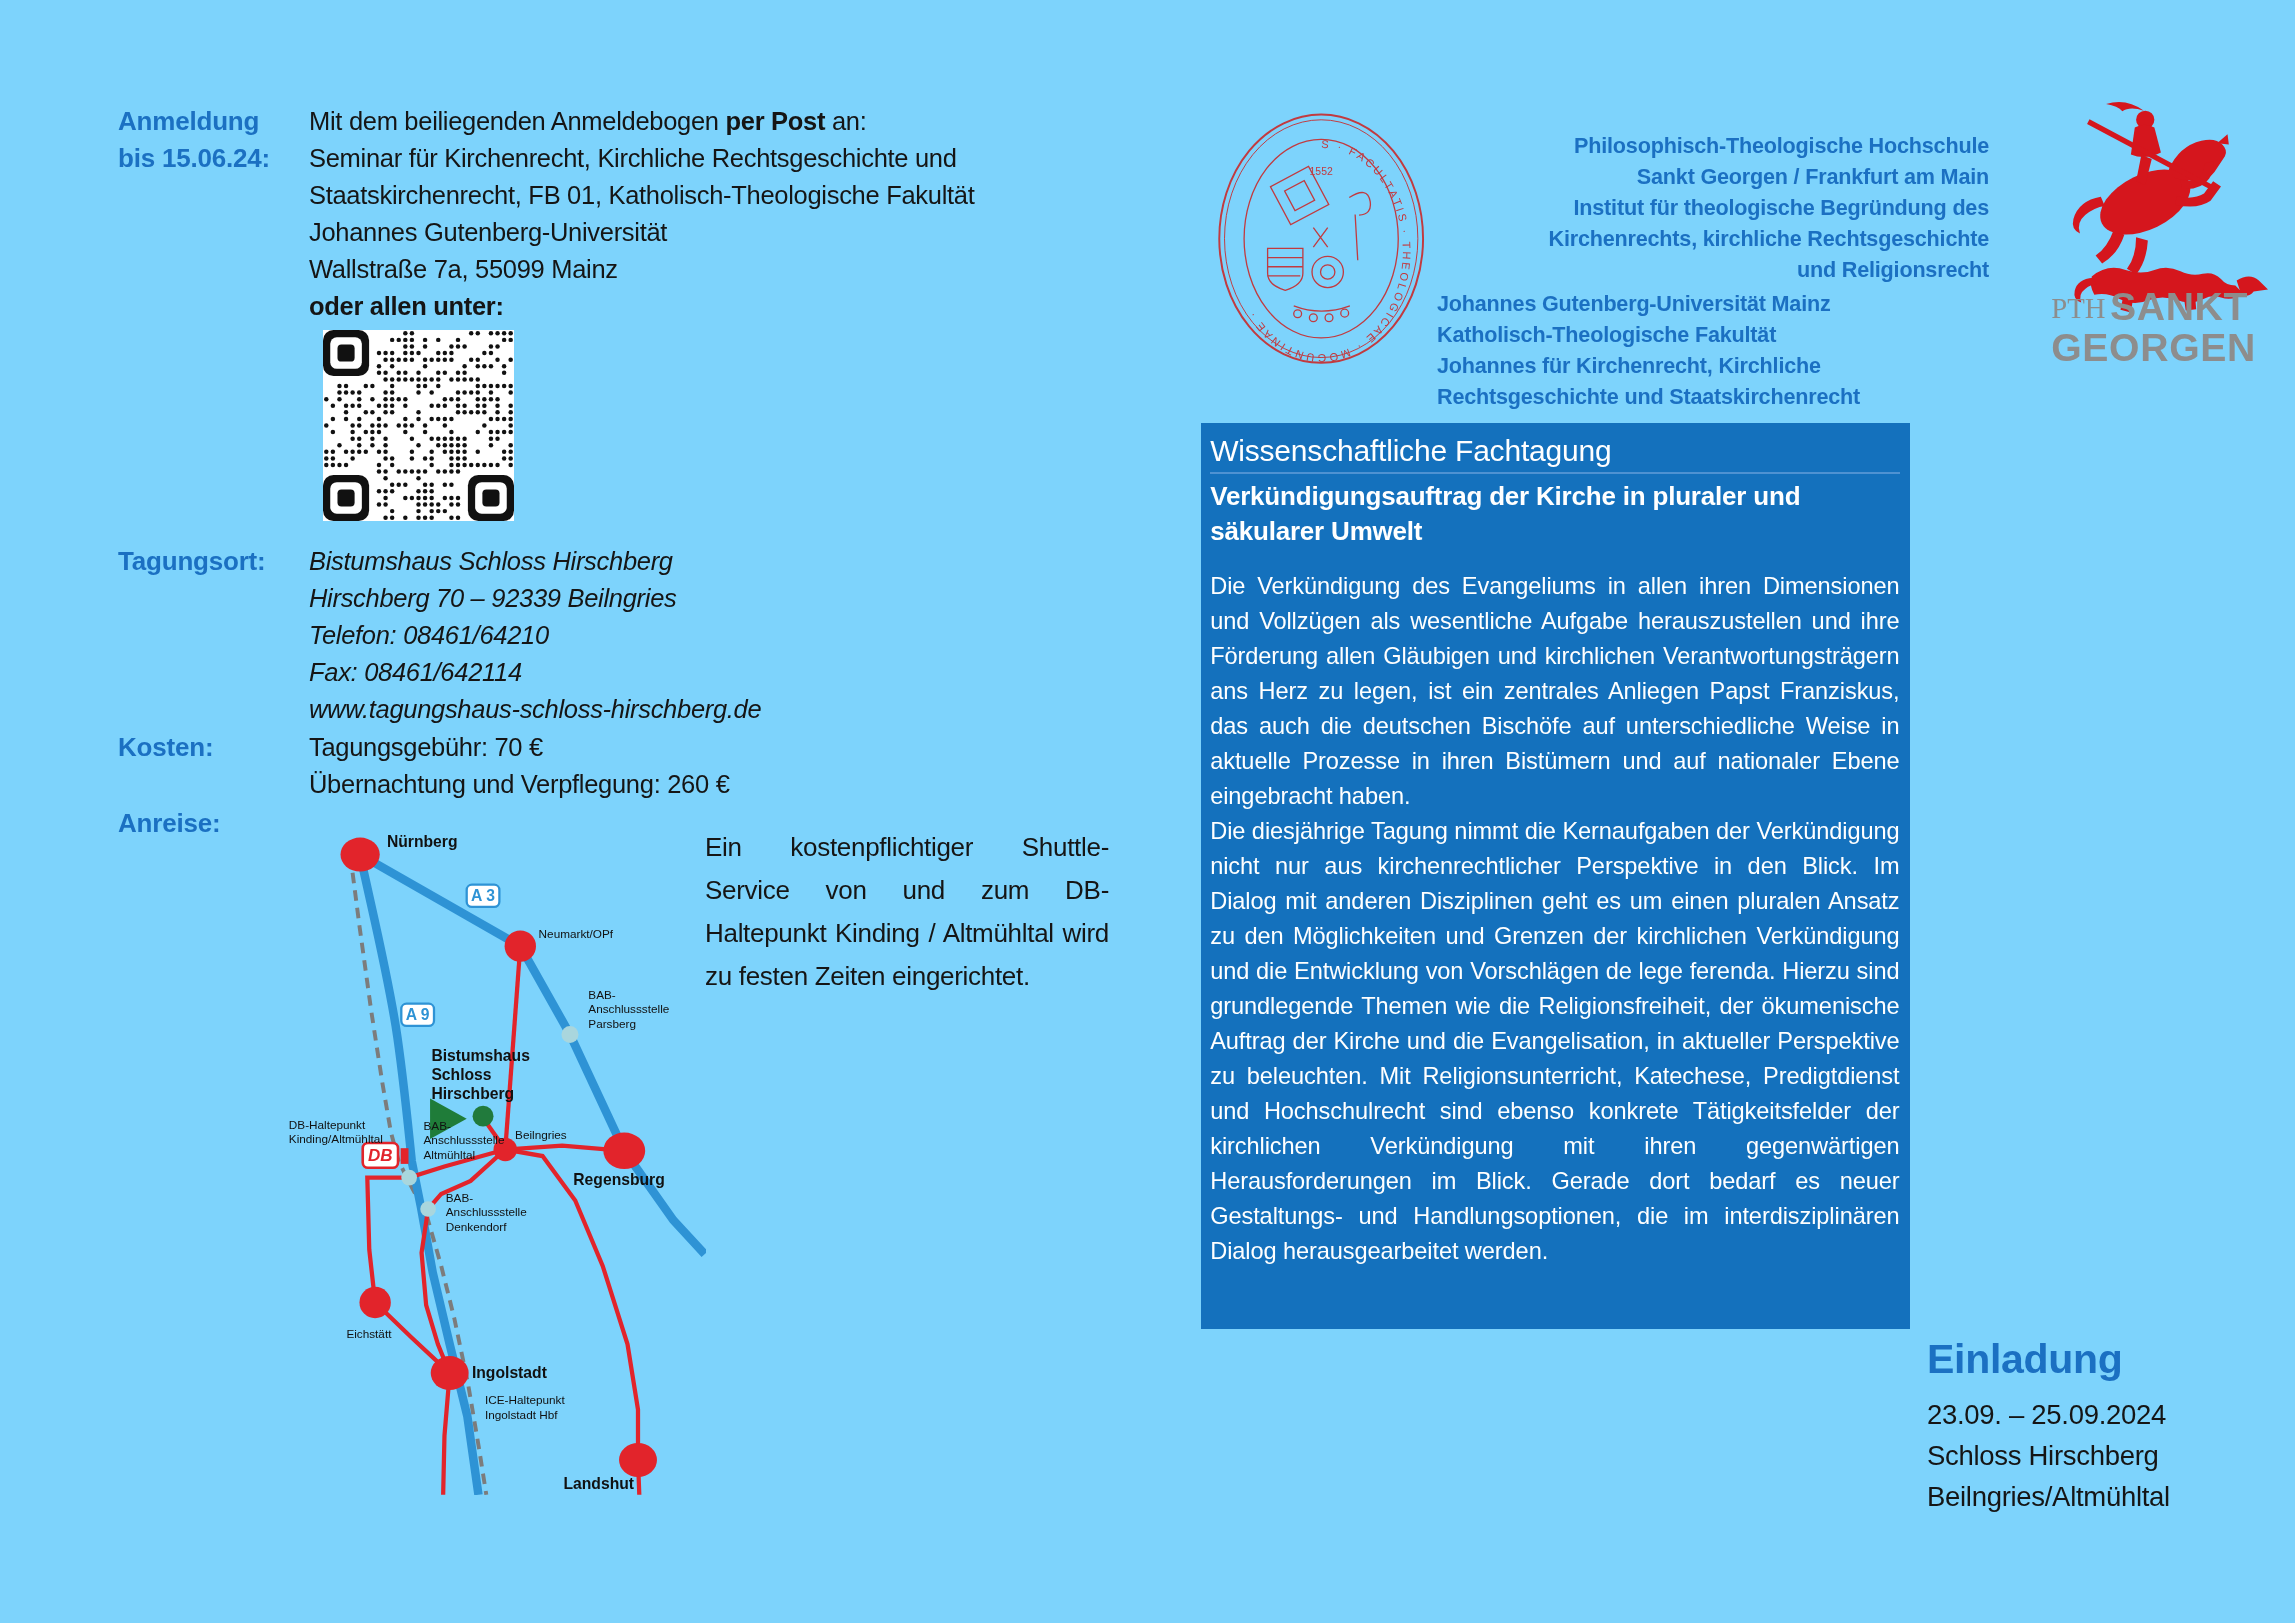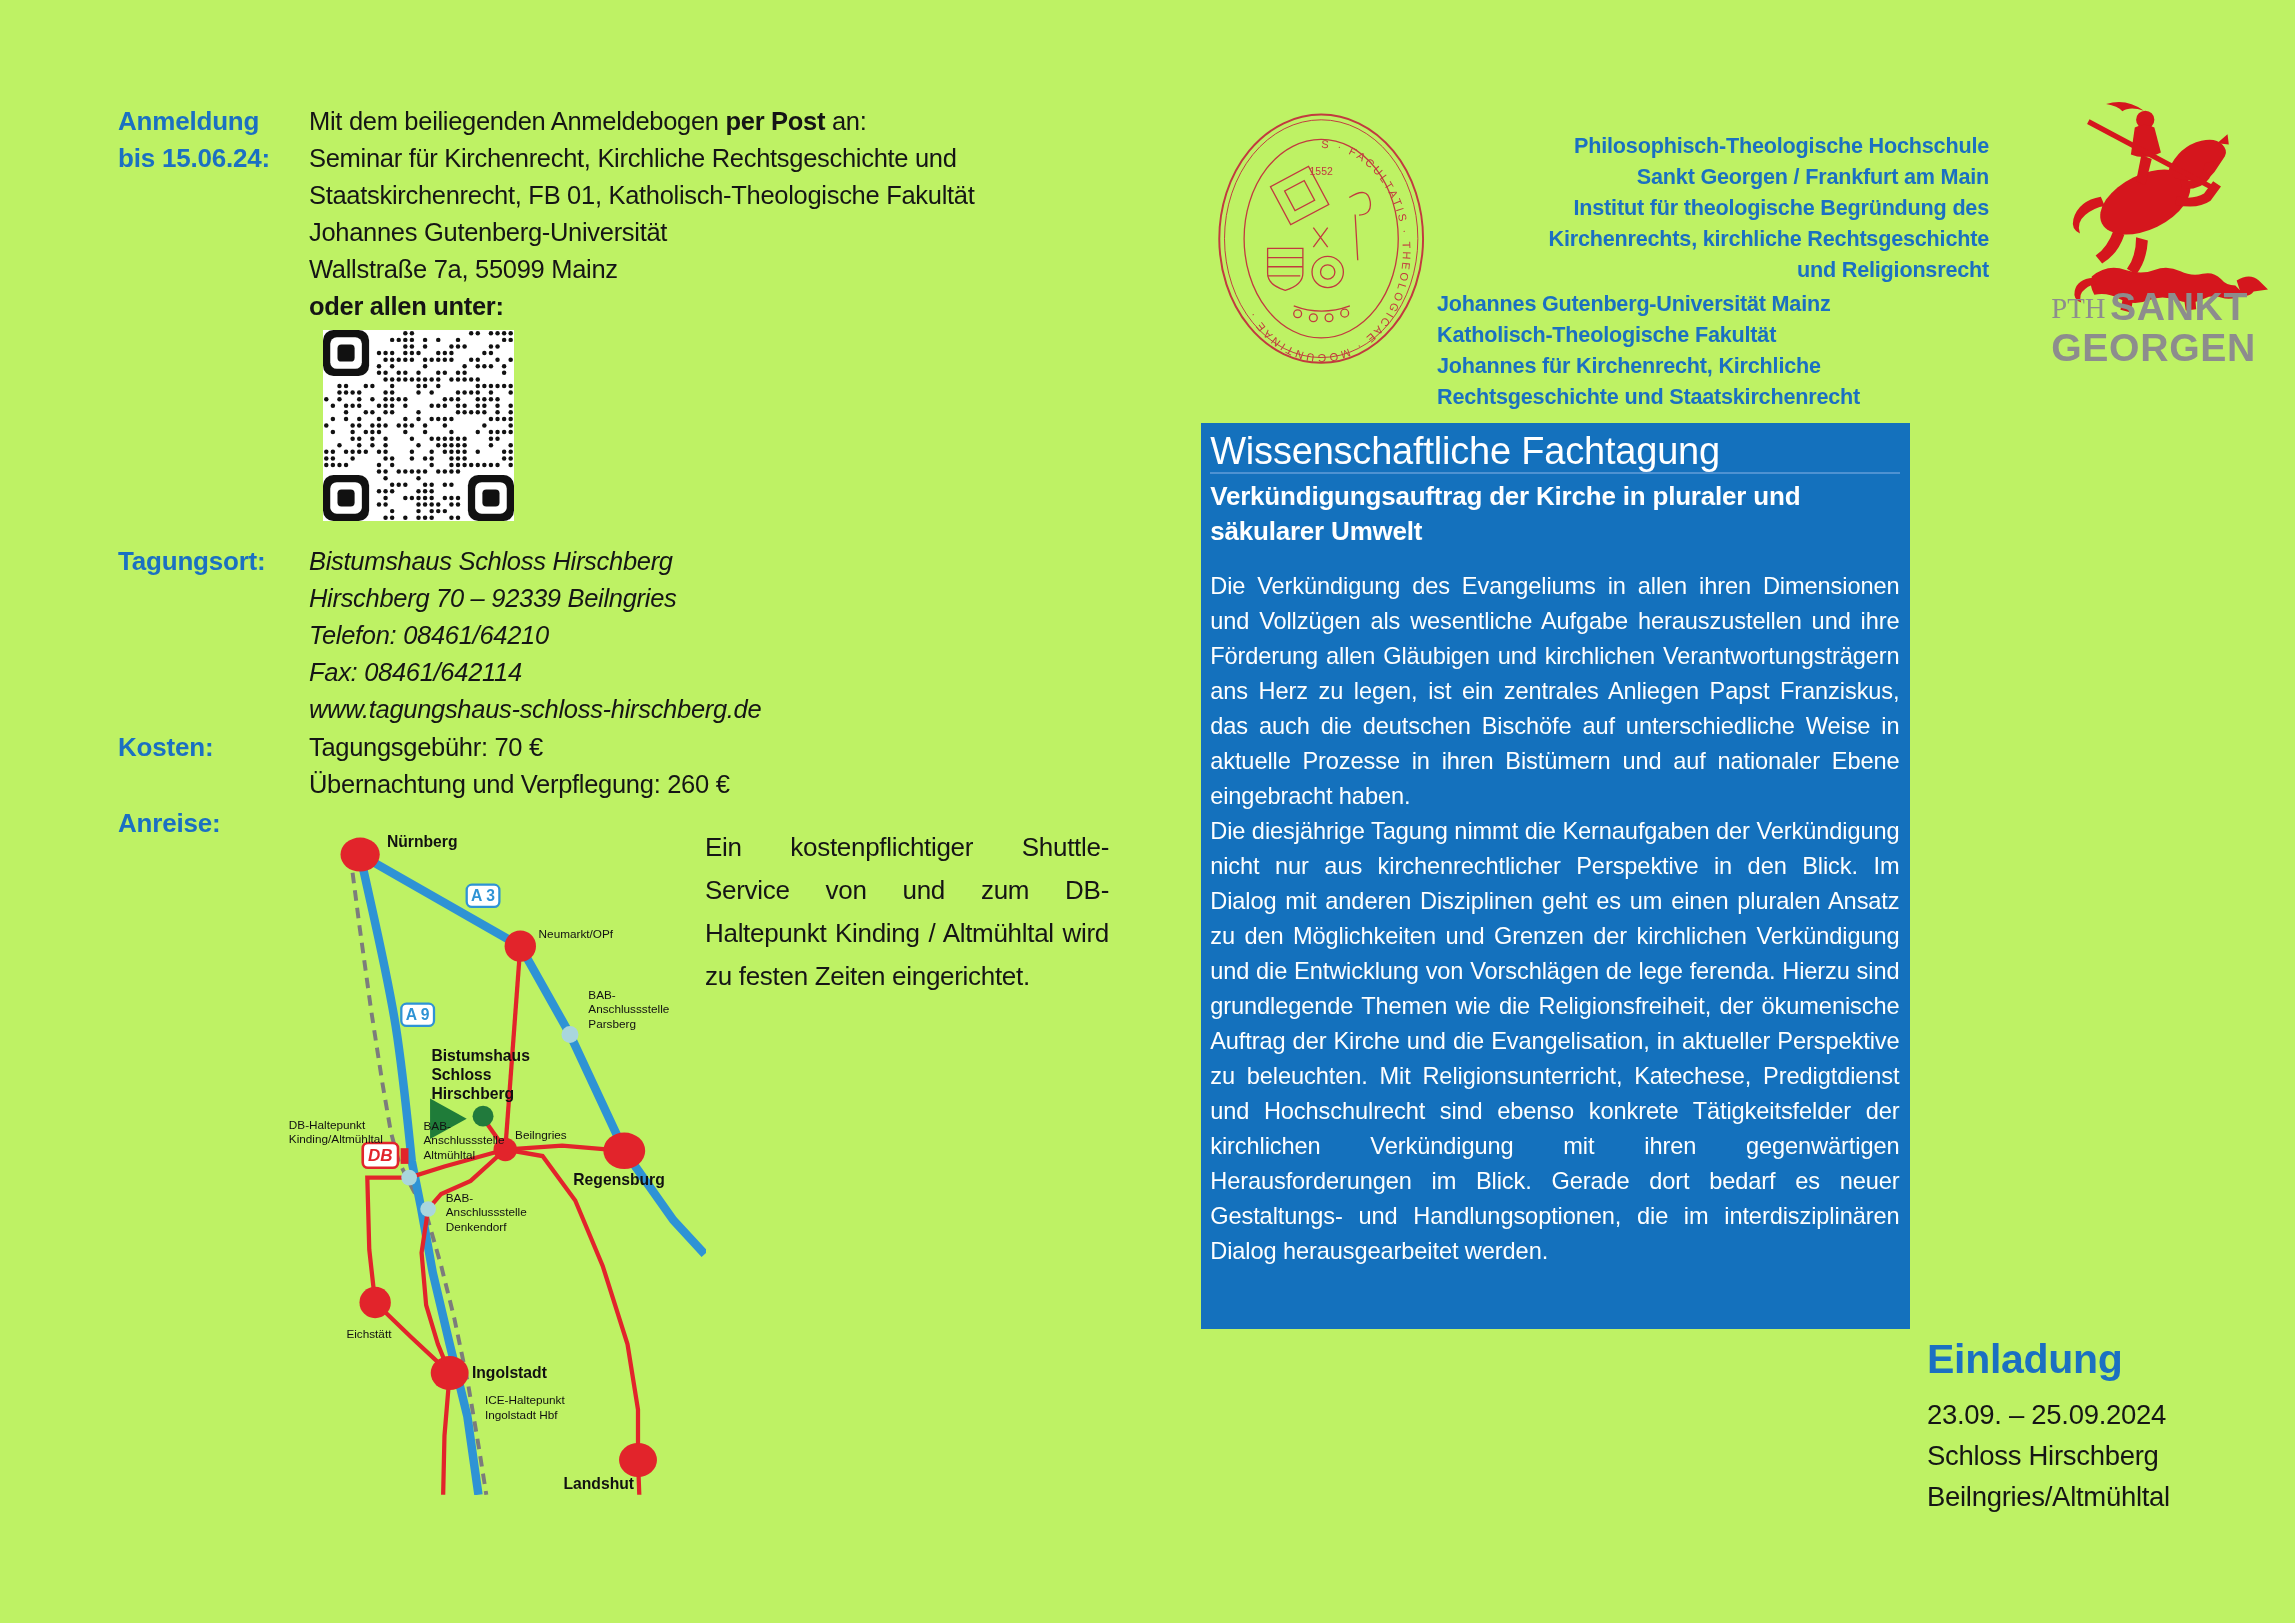--- a/index.html
+++ b/index.html
@@ -1,28 +1,28 @@
 <!DOCTYPE html>
 <html lang="de" style="font-size:10.5px"><head>
 <meta charset="utf-8">
 <style>
   html,body{margin:0;padding:0;background:#fff;}
-  #page{position:relative;width:2295px;height:1623px;background:#bef264;overflow:hidden;
+  #page{position:relative;width:2295px;height:1623px;background:#7dd3fc;overflow:hidden;
         font-family:"Liberation Sans",sans-serif;color:#111;}
   .abs{position:absolute;}
   .lab{color:#1b70c2;font-weight:bold;font-size:26px;line-height:37px;letter-spacing:-0.2px;}
   .bodytext{font-size:25.5px;line-height:37px;letter-spacing:-0.3px;color:#151515;}
   .b{font-weight:bold;}
   #shuttle{width:404px;text-align:justify;font-size:26px;line-height:43px;letter-spacing:-0.3px;color:#151515;}
   .affR{width:563px;text-align:right;color:#1b70c2;font-weight:bold;font-size:21.6px;line-height:31px;letter-spacing:-0.2px;}
   .affL{color:#1b70c2;font-weight:bold;font-size:21.6px;line-height:31px;letter-spacing:-0.2px;}
   #bluebox{left:1201px;top:423px;width:709px;height:906px;background:#1471bd;color:#fff;
            padding:0;box-sizing:border-box;}
   .box-inner{padding:10.5px 10.5px 0 9.2px;}
-  .box-title{font-size:38px;line-height:34px;font-weight:400;letter-spacing:-0.2px;}
+  .box-title{font-size:30px;line-height:34px;font-weight:400;letter-spacing:-0.2px;}
   .box-divider{height:2px;background:#4e92d2;margin:4.6px 0 5.2px 0;}
   .box-sub{font-size:26px;line-height:35px;font-weight:bold;letter-spacing:-0.2px;}
   .box-body{margin-top:20px;font-size:23.6px;line-height:35px;text-align:justify;letter-spacing:-0.1px;}
   .box-body p{margin:0;}
   #einladung-title{color:#1b70c2;font-weight:bold;font-size:41px;line-height:46px;letter-spacing:-0.3px;}
   .einl-line{font-size:27.5px;line-height:41px;letter-spacing:-0.3px;color:#151515;}
   .logo-pth{font-family:"Liberation Serif",serif;fill:#8d8d8d;font-size:44px;}
   .logo-big{font-family:"Liberation Sans",sans-serif;font-weight:bold;fill:#8d8d8d;font-size:60px;letter-spacing:1px;}
   svg text{font-family:"Liberation Sans",sans-serif;}
   .mcity{font-size:24px;font-weight:bold;fill:#111;}

